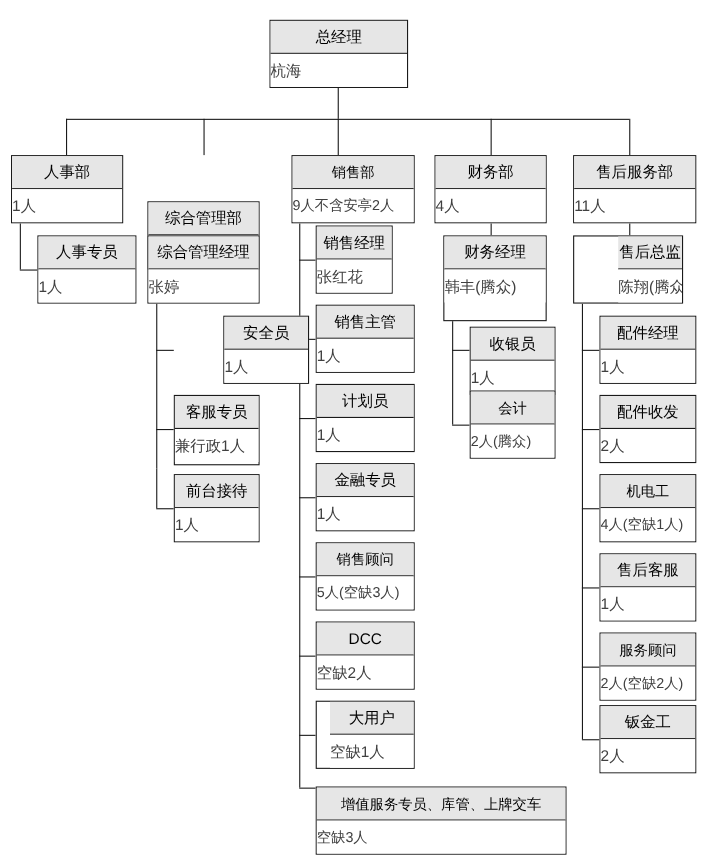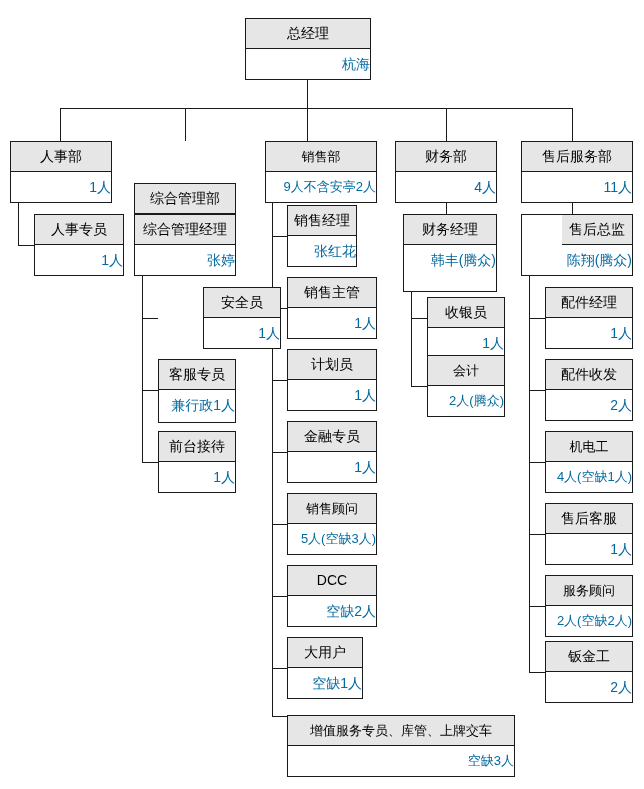--- a/index.html
+++ b/index.html
@@ -27,23 +27,23 @@
     text-align:center;
     font-size:14px;
     color:#000000;
     white-space:nowrap;
     overflow:hidden;
   }
   .node .bd{
     box-sizing:border-box;
     background:#ffffff;
     height:30px;line-height:30px;
-    text-align:right;
+    text-align:left;
     font-size:14px;
-    color:#0369a1;
+    color:#404040;
     white-space:nowrap;
     overflow:hidden;
   }
   .node.small .hd,.node.small .bd{font-size:13px;}
 
   
   .ln{position:absolute;background:#1a1a1a;z-index:1;}
   .ln.h{height:1px;}
   .ln.v{width:1px;}
 </style>
@@ -158,21 +158,21 @@
     <div class="bd">5人(空缺3人)</div>
   </div>
 
   <div class="ln h" style="left:272px;top:596px;width:15px;"></div>
   <div class="node" style="left:287px;top:565px;width:90px;height:62px;">
     <div class="hd">DCC</div>
     <div class="bd">空缺2人</div>
   </div>
 
   <div class="ln h" style="left:272px;top:668px;width:15px;"></div>
-  <div class="node" style="left:287px;top:637px;width:76px;height:62px;">
+  <div class="node" style="left:287px;top:637px;width:90px;height:62px;padding-left:12px;">
     <div class="hd">大用户</div>
     <div class="bd">空缺1人</div>
   </div>
 
   <div class="ln h" style="left:272px;top:716px;width:15px;"></div>
   <div class="node small" style="left:287px;top:715px;width:228px;height:62px;">
     <div class="hd">增值服务专员、库管、上牌交车</div>
     <div class="bd">空缺3人</div>
   </div>
 
@@ -190,21 +190,21 @@
     <div class="bd">1人</div>
   </div>
 
   <div class="ln h" style="left:411px;top:386px;width:16px;"></div>
   <div class="node small" style="left:427px;top:355px;width:78px;height:62px;">
     <div class="hd">会计</div>
     <div class="bd">2人(腾众)</div>
   </div>
 
   <div class="ln v" style="left:572px;top:203px;height:11px;"></div>
-  <div class="node" style="left:521px;top:214px;width:112px;height:62px;padding-left:40px;">
+  <div class="node" style="left:521px;top:214px;width:100px;height:62px;padding-left:40px;">
     <div class="hd">售后总监</div>
     <div class="bd">陈翔(腾众)</div>
   </div>
 
   <div class="ln v" style="left:529px;top:276px;height:396px;"></div>
 
   <div class="ln h" style="left:529px;top:318px;width:16px;"></div>
   <div class="node" style="left:545px;top:287px;width:88px;height:62px;">
     <div class="hd">配件经理</div>
     <div class="bd">1人</div>

